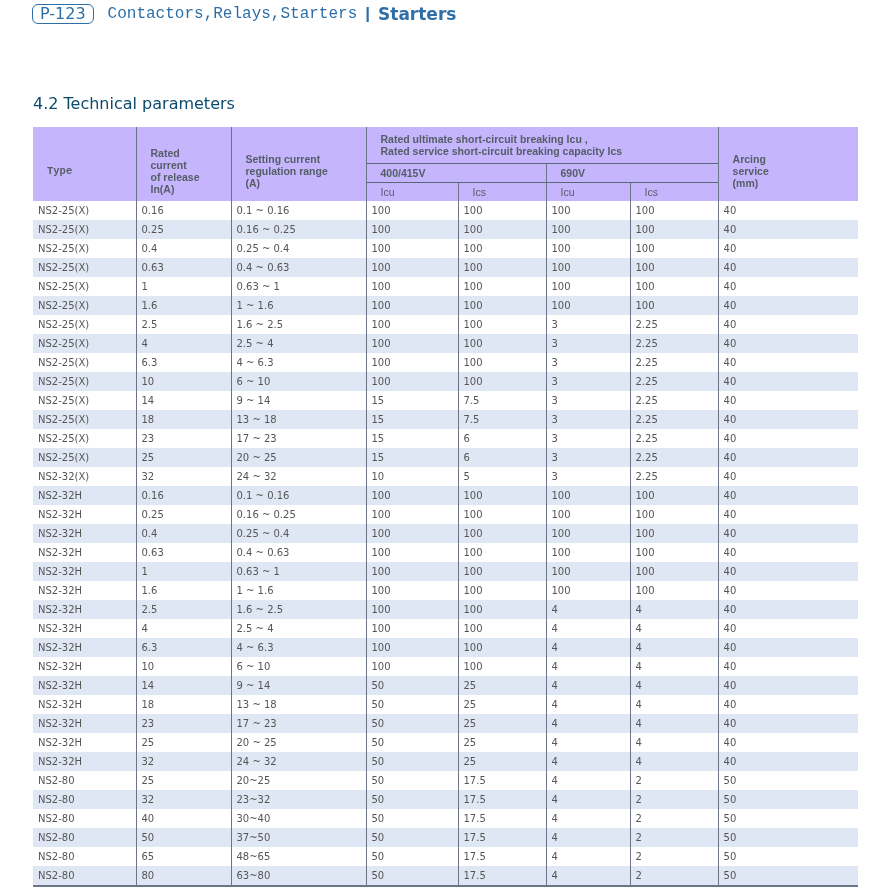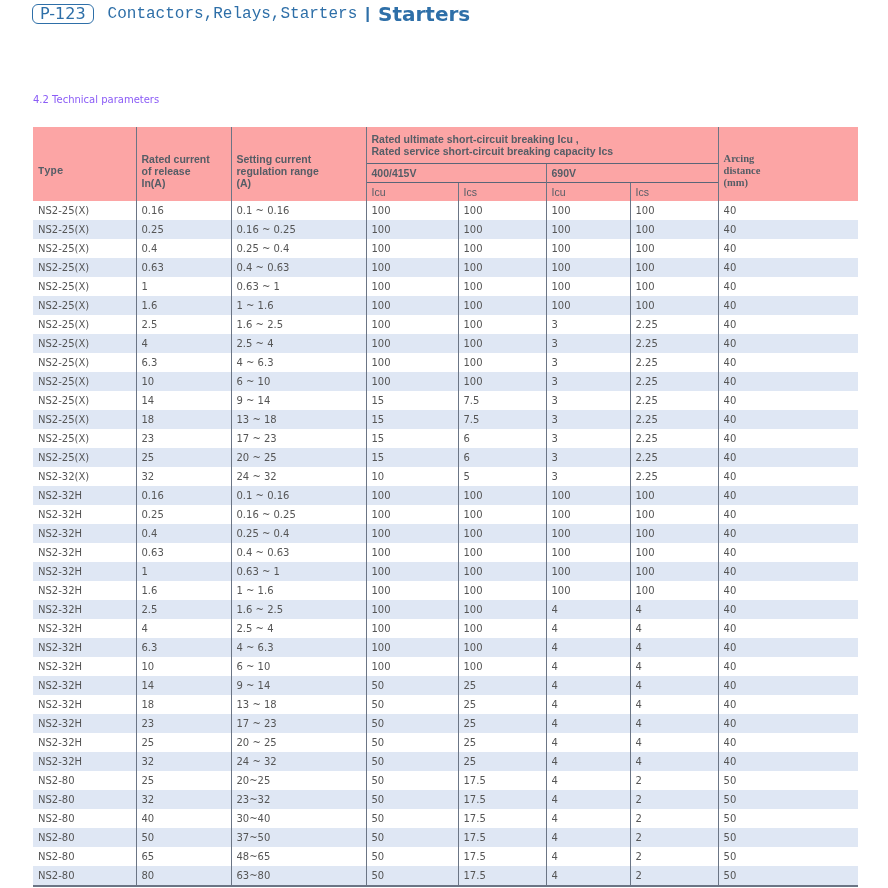--- a/index.html
+++ b/index.html
@@ -1,24 +1,24 @@
 <!DOCTYPE html>
 <html><head>
 <meta charset="utf-8">
 <style>
   html, body { margin: 0; padding: 0; background: #ffffff; }
   body { width: 888px; height: 888px; position: relative; overflow: hidden; font-family: "Liberation Sans", sans-serif; }
   .page-header { position: absolute; left: 32px; top: 2px; display: flex; align-items: center; height: 24px; }
   .page-badge { color: #2e6fa8; border: 1.5px solid #2e6fa8; border-radius: 6px; padding: 0 7px; font-size: 16px; line-height: 18px; font-family: "DejaVu Sans", sans-serif; }
   .page-cat { color: #2e6fa8; font-size: 16px; margin-left: 14px; font-family: Liberation Mono, monospace; }
   .page-sep { color: #2e6fa8; font-size: 17px; font-weight: bold; margin: 0 8px; }
-  .page-title { color: #2e6fa8; font-size: 20px; font-weight: bold; font-family: "DejaVu Sans", sans-serif; }
-  .section-title { position: absolute; left: 33px; top: 94px; font-size: 10px; color: #8b5cf6; font-family: "DejaVu Sans", sans-serif; }
+  .page-title { color: #2e6fa8; font-size: 17px; font-weight: bold; font-family: "DejaVu Sans", sans-serif; }
+  .section-title { position: absolute; left: 33px; top: 94px; font-size: 16px; color: #0c4a6e; font-family: "DejaVu Sans", sans-serif; }
   table.params { position: absolute; left: 33px; top: 127px; width: 825px; border-collapse: collapse; table-layout: fixed; }
-  table.params th { background: #fca5a5; color: #555d66; font-size: 10.5px; font-weight: bold; text-align: left; padding: 0 5px; vertical-align: middle; line-height: 12px; }
+  table.params th { background: #c4b5fd; color: #555d66; font-size: 10.5px; font-weight: bold; text-align: left; padding: 0 14px; vertical-align: middle; line-height: 12px; }
   table.params td { font-size: 10px; color: #555; padding: 0 5px; height: 19px; line-height: 19px; white-space: nowrap; font-family: "DejaVu Sans", sans-serif; }
   table.params tbody tr:nth-child(even) td { background: #dfe7f4; }
   table.params tbody tr:nth-child(odd) td { background: #ffffff; }
   .vl { border-left: 1.5px solid #6b7585; }
   .hl-top { border-top: 1.5px solid #5a6578; margin-left: 21px; }
   tbody tr:last-child td { border-bottom: 2px solid #6b7585; }
   th.h-span1 { height: 36px; }
   th.h-sub { height: 18px; }
 </style>
 </head>
@@ -49,22 +49,22 @@
       <th rowspan="3" style="padding-top:14px;font-family:Liberation Mono, monospace;"><span>Type</span></th>
       <th rowspan="3" class="vl" style="padding-top:14px;">
         <span>Rated current</span><br><span>of release</span><br><span>In(A)</span>
       </th>
       <th rowspan="3" class="vl" style="padding-top:14px;">
         <span>Setting current</span><br><span>regulation range</span><br><span>(A)</span>
       </th>
       <th colspan="4" class="vl h-span1">
         <span>Rated ultimate short-circuit breaking Icu ,</span><br><span>Rated service short-circuit breaking capacity Ics</span>
       </th>
-      <th rowspan="3" class="vl" style="padding-top:14px;font-family:Liberation Serif, serif;">
-        <span>Arcing</span><br><span>distance</span><br><span>(mm)</span>
+      <th rowspan="3" class="vl" style="padding-top:14px;">
+        <span>Arcing</span><br><span>service</span><br><span>(mm)</span>
       </th>
     </tr>
     <tr>
       <th colspan="2" class="vl hl-top h-sub">400/415V</th>
       <th colspan="2" class="vl hl-top h-sub">690V</th>
     </tr>
     <tr>
       <th class="vl hl-top h-sub" style="font-weight:normal;">Icu</th>
       <th class="vl hl-top h-sub" style="font-weight:normal;">Ics</th>
       <th class="vl hl-top h-sub" style="font-weight:normal;">Icu</th>

